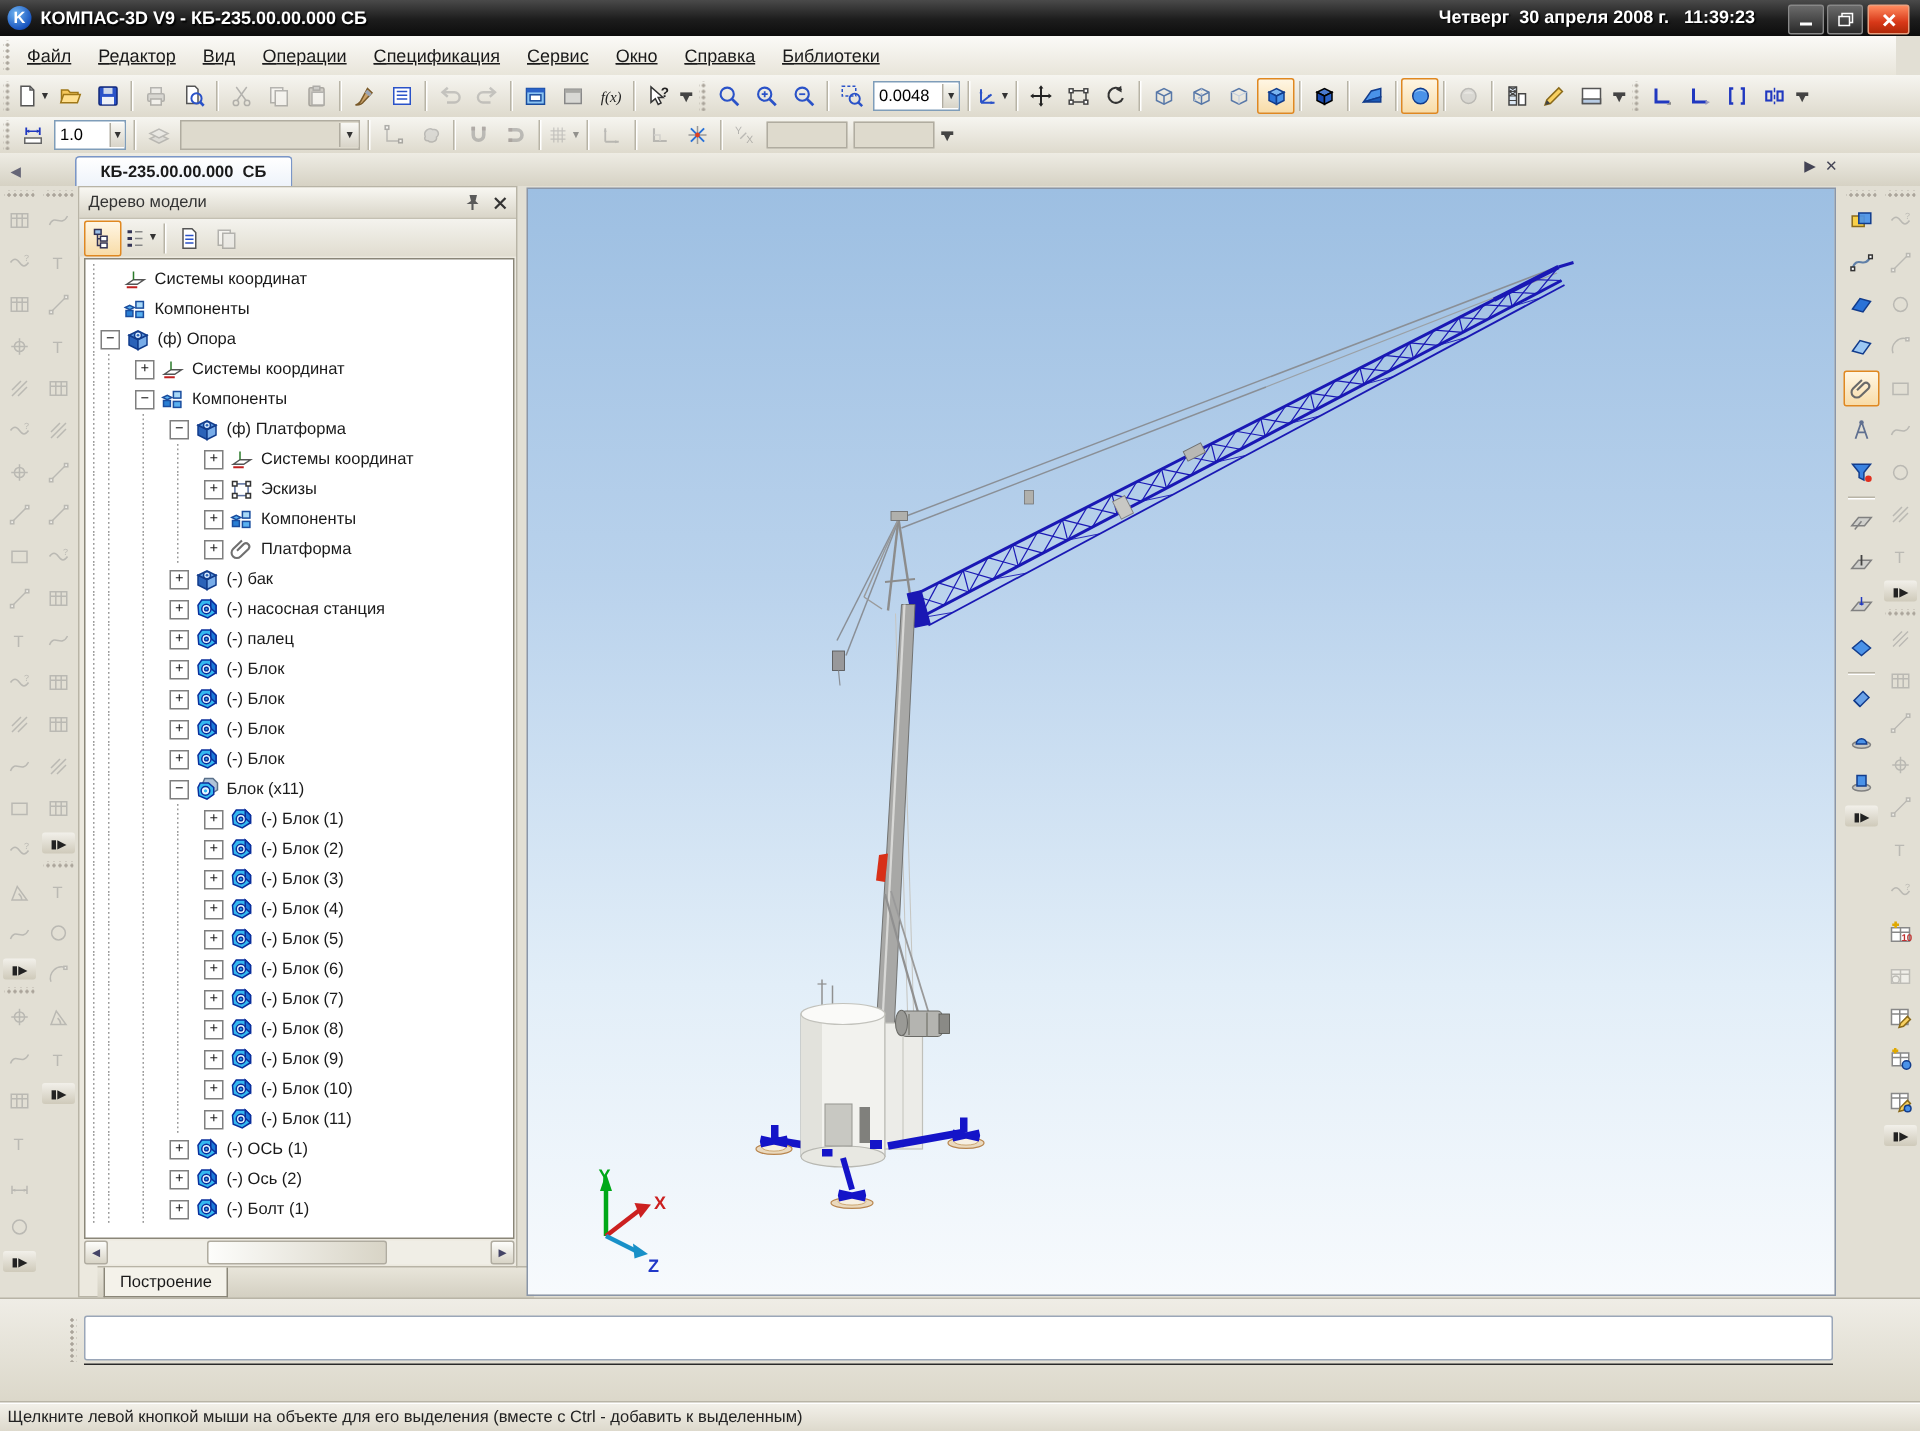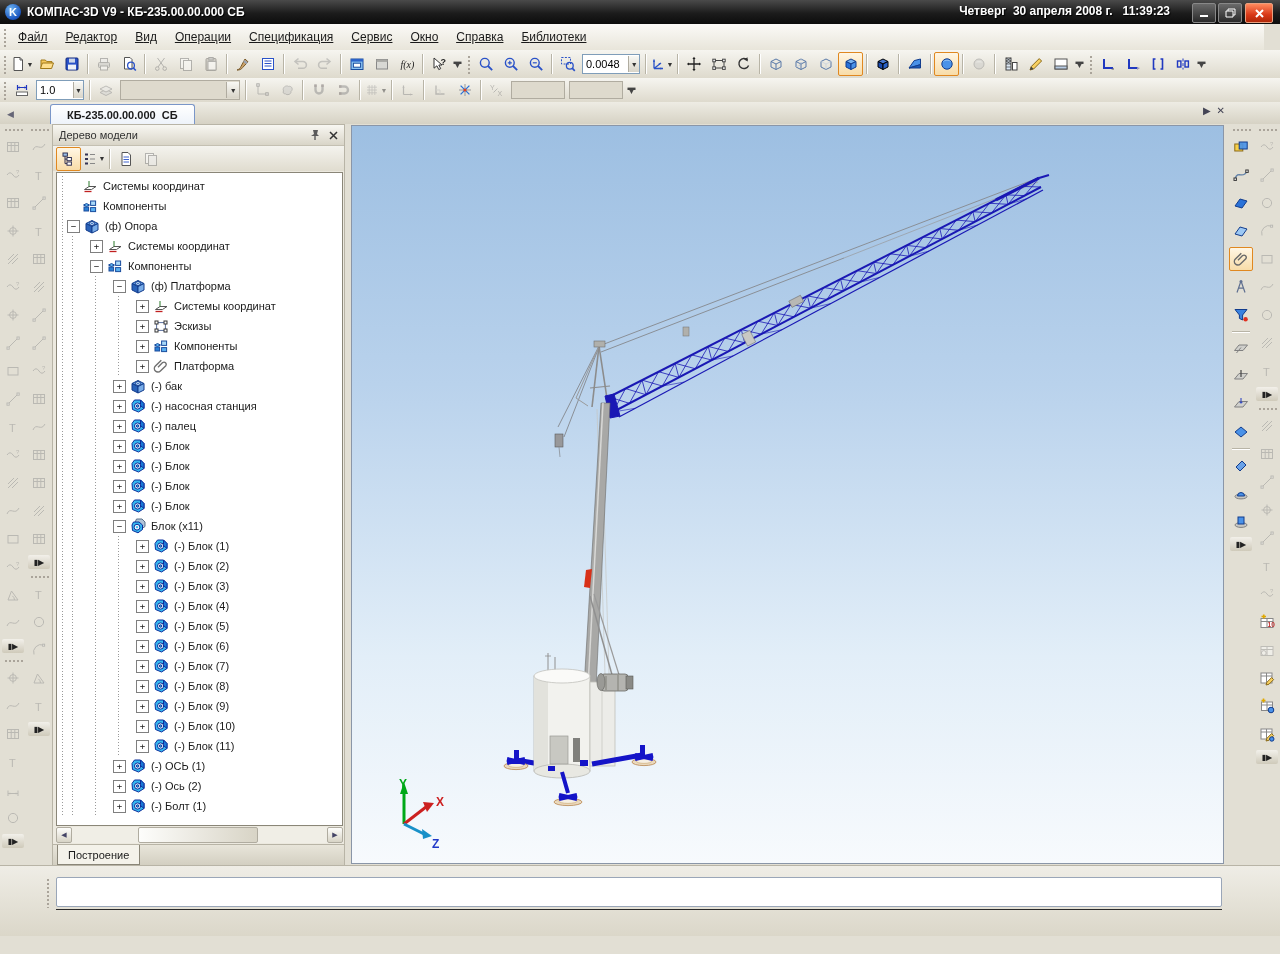--- a/index.html
+++ b/index.html
@@ -74,21 +74,21 @@
   .tico{width:18px;height:16px;flex:none;margin-right:4px;display:flex;align-items:center;justify-content:center;}
   .tguide{flex:none;height:20px;background-image:linear-gradient(#9a9a9a 1px,rgba(0,0,0,0) 1px);
      background-size:1px 3px;background-repeat:repeat-y;background-position:5px 0;width:23px;}
   
   .sb{position:absolute;background:#f0eee6;}
   .sb-btn{position:absolute;width:16px;height:16px;background:linear-gradient(#fdfdfb,#d8d4c6);
      border:1px solid #b0aca0;border-radius:2px;box-sizing:border-box;display:flex;align-items:center;justify-content:center;font-size:7px;color:#446;}
   .sb-thumb{position:absolute;background:linear-gradient(90deg,#fdfdfb,#d8d4c6);border:1px solid #b0aca0;border-radius:2px;box-sizing:border-box;}
   #vsb{left:324px;top:47px;width:16px;height:654px;}
   #hsb{left:3px;top:702px;width:287px;height:16px;}
-  #tree-tabs{position:absolute;left:0;top:719px;width:291px;height:21px;background:linear-gradient(#e8e5da,#d2cec0);border-top:1px solid #b8b4a6;}
+  #tree-tabs{position:absolute;left:12px;top:719px;width:291px;height:21px;background:linear-gradient(#e8e5da,#d2cec0);border-top:1px solid #b8b4a6;}
   #tab-postr{position:absolute;left:4px;top:0px;height:19px;padding:0 10px;background:#f4f2ea;border:1px solid #8a8678;border-top:none;
      display:flex;align-items:center;font-size:11px;}
   
   #viewport{position:absolute;left:351px;top:1px;width:873px;height:739px;border:1px solid #8a96a8;box-sizing:border-box;
     background:linear-gradient(180deg,#9dbfe2 0%,#b9d2ec 35%,#e2eef8 72%,#f7fafd 100%);}
   #viewport svg{position:absolute;left:0;top:0;}
   
   #propbar{position:absolute;left:0;top:865px;width:1280px;height:70px;background:linear-gradient(#efede6,#dbd7c9);border-top:1px solid #b8b4a6;}
   #prop-grip{position:absolute;left:46px;top:12px;width:5px;height:30px;
      background-image:radial-gradient(circle,#aaa49a 1px,rgba(0,0,0,0) 1.2px);background-size:4px 4px;}
@@ -1682,13 +1682,16 @@
         <div class="expbtn">▮▶</div>
       </div>
   </div>
 
   <div id="propbar">
     <div id="prop-grip"></div>
     <div id="prop-field"></div>
     <div id="prop-line"></div>
   </div>
 
+  <div id="statusbar">
+    <span>Щелкните левой кнопкой мыши на объекте для его выделения (вместе с Ctrl - добавить к выделенным)</span>
+  </div>
 </div>
 
 </body></html>

